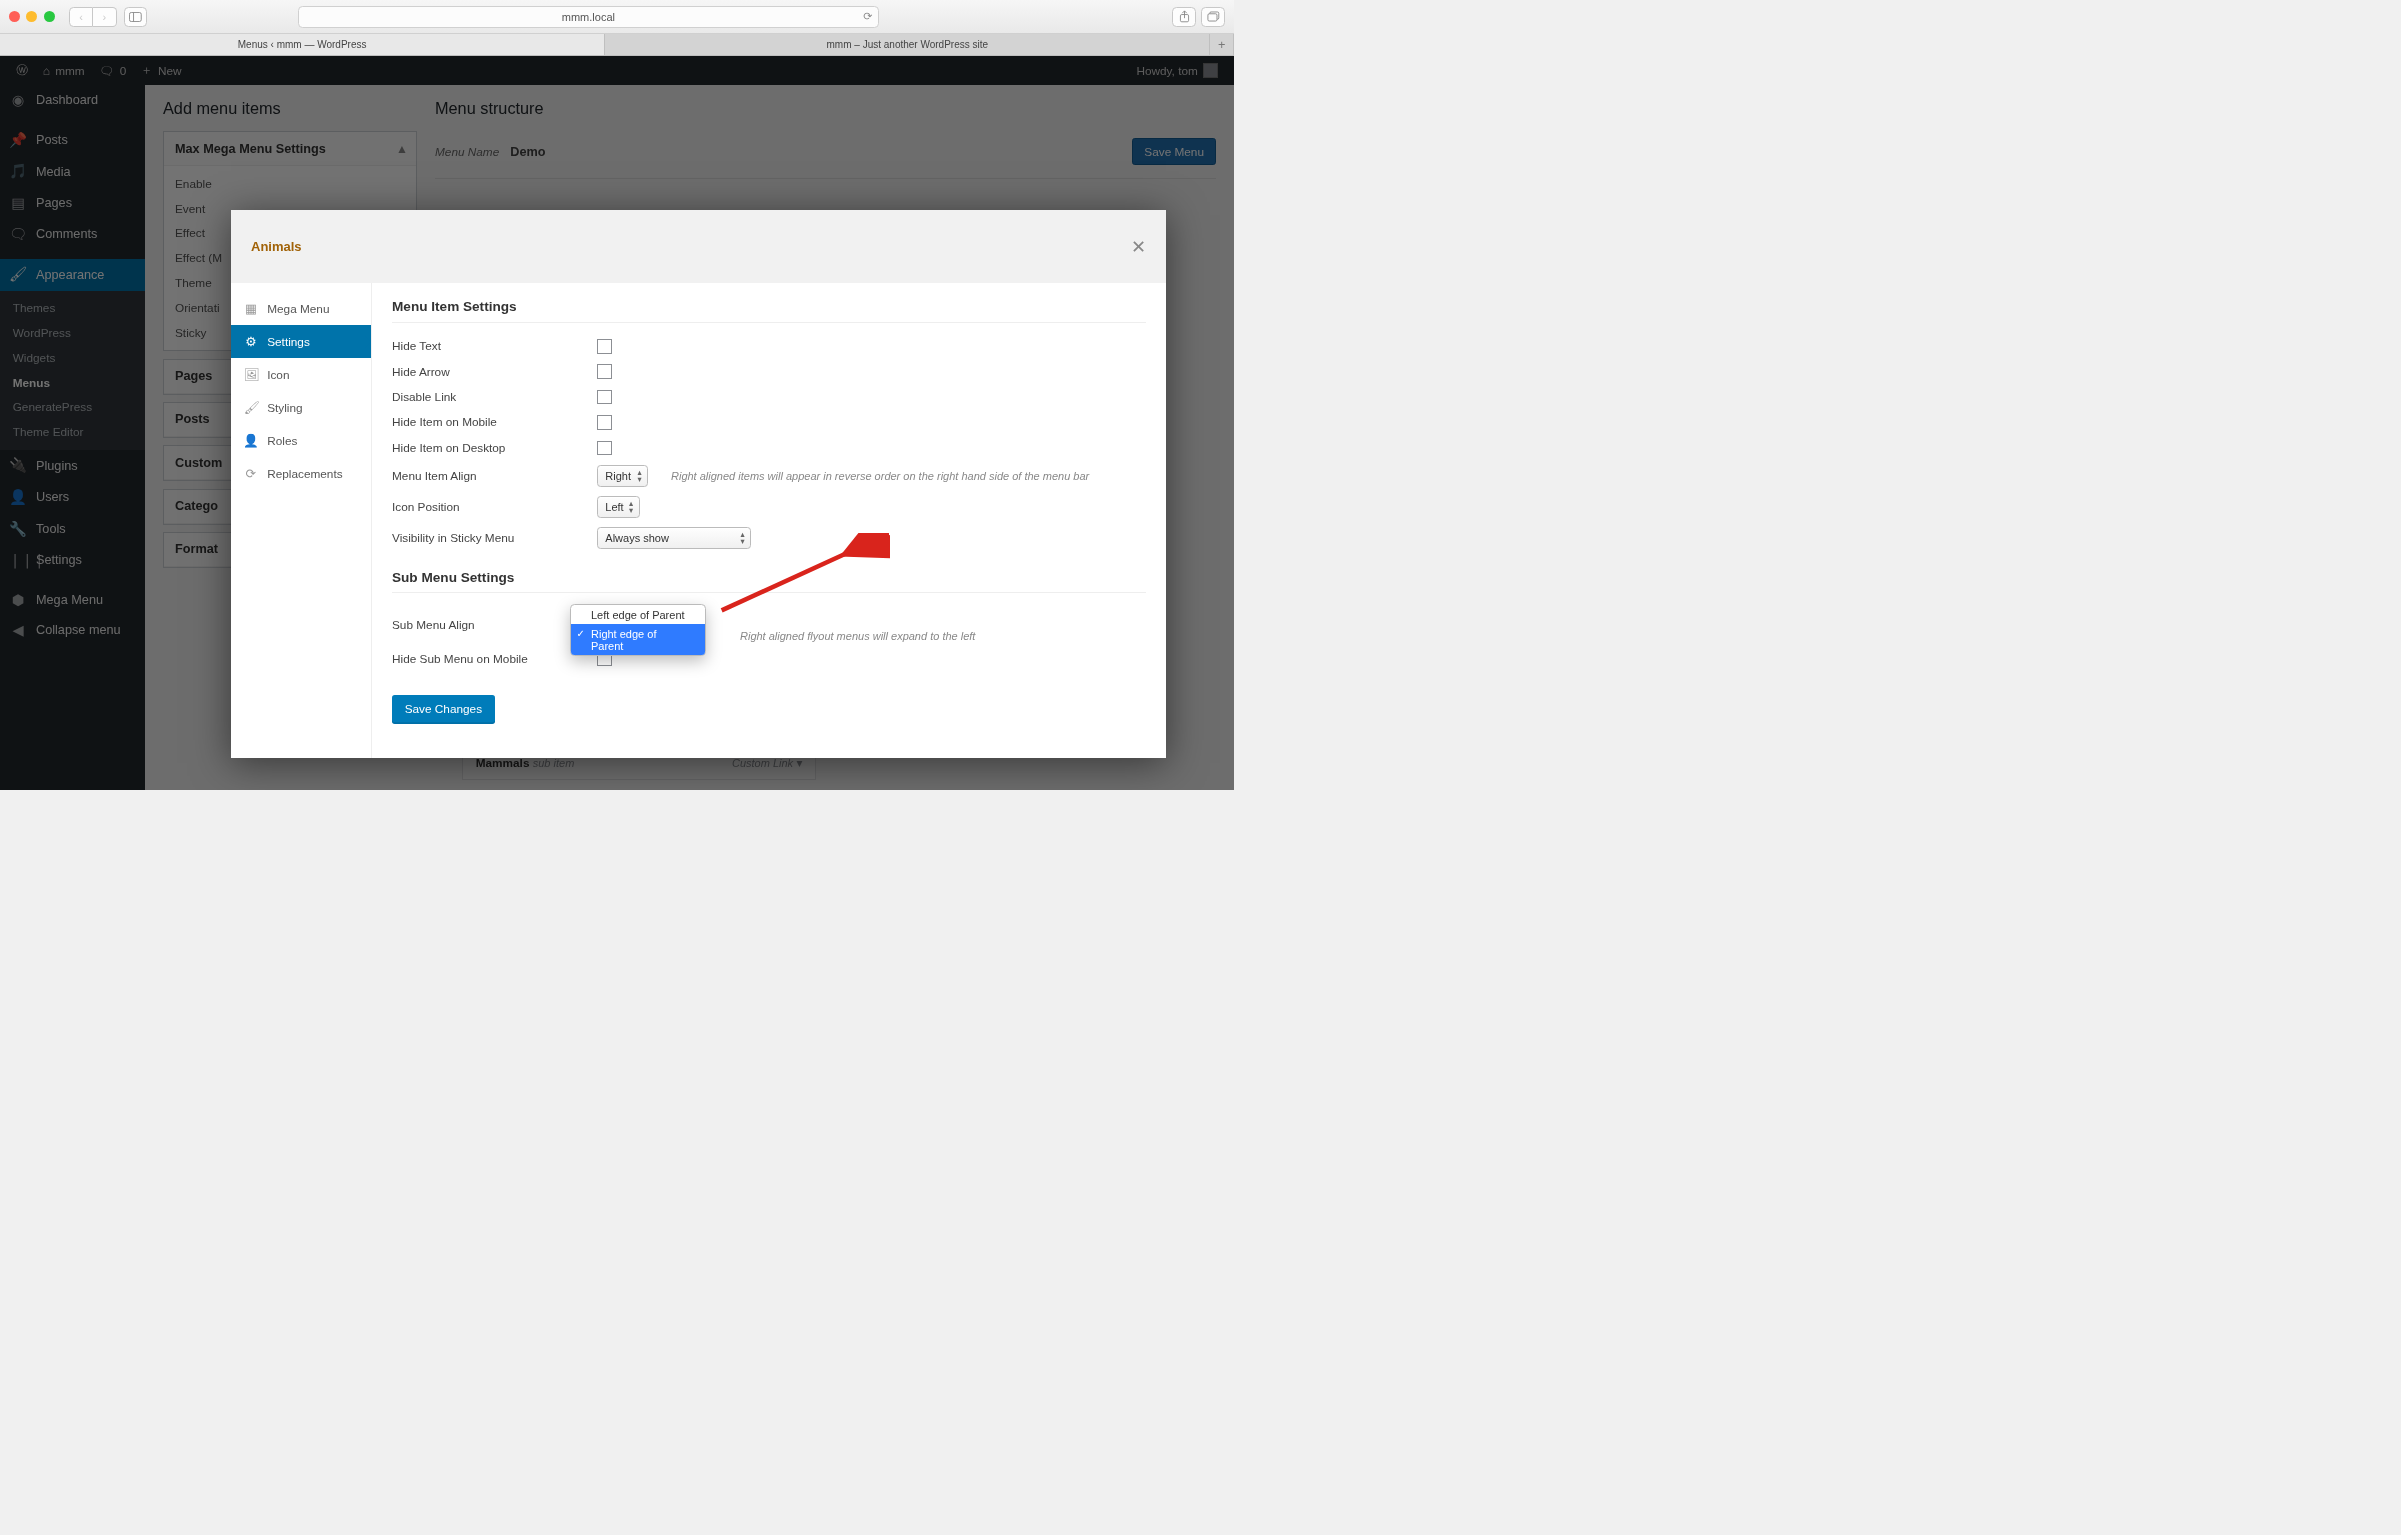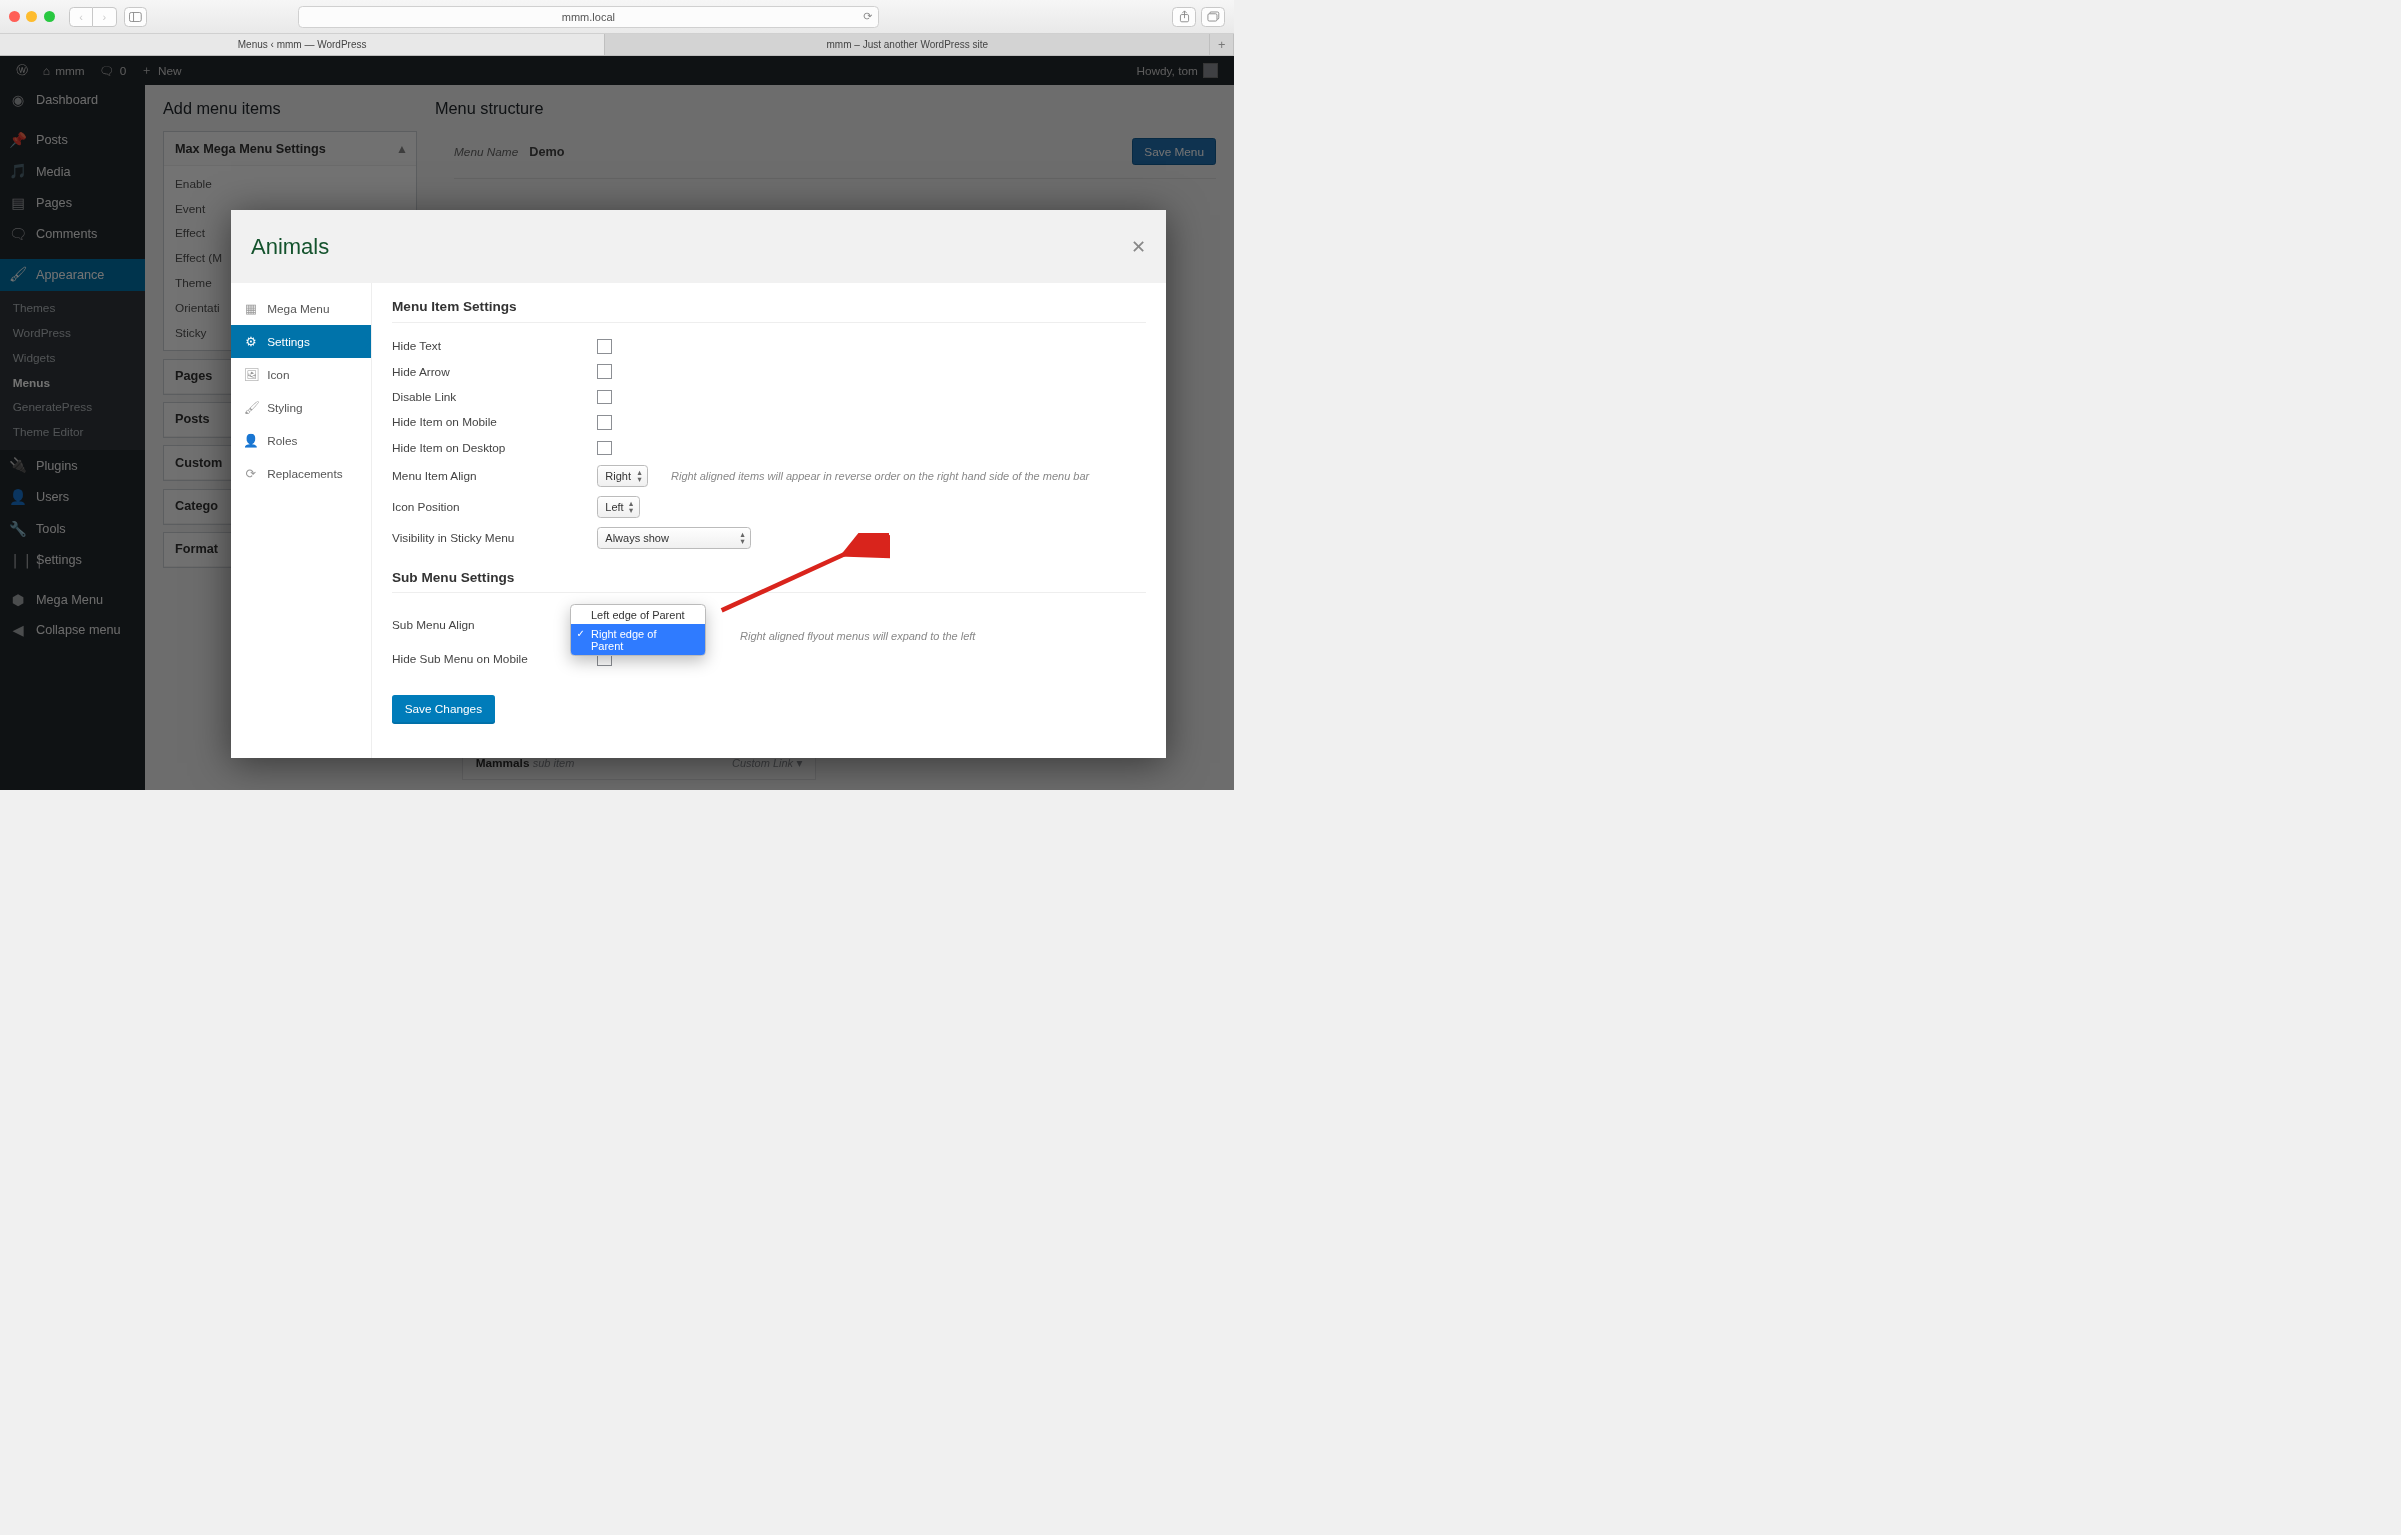--- a/index.html
+++ b/index.html
@@ -49,32 +49,32 @@
 .wp-content { position: absolute; left: 145px; right: 0; top: 29px; bottom: 0; background: #f1f1f1; padding: 9px 18px; z-index: 1; }
 .wp-content h2 { font-size: 16.3px; font-weight: 400; color: #23282d; }
 .cols { display: flex; gap: 18px; margin-top: 5.4px; }
 .col-left { width: 254px; }
 .col-right { flex: 1; }
 .panel { background: #fff; border: 0.9px solid #ccd0d4; margin-bottom: 7.3px; }
 .panel .ph { padding: 9px 11px; font-size: 12.7px; font-weight: 600; display: flex; justify-content: space-between; align-items: center; background: #fafafa; border-bottom: 0.9px solid #eee; }
 .panel .pb { padding: 5.4px 0; }
 .panel .row { padding: 5.4px 11px; font-size: 11.8px; color: #555; }
 .save-menu { float: right; background: #2271b1; color: #fff; border: 0.9px solid #135e96; border-radius: 2.7px; padding: 5.4px 11px; font-size: 11.8px; }
-.mn-row { display: flex; align-items: center; gap: 11px; padding: 7.3px 0 12.7px; border-bottom: 0.9px solid #ddd; margin-bottom: 18px; margin-left: 19px;}
+.mn-row { display: flex; align-items: center; gap: 11px; padding: 7.3px 0 12.7px; border-bottom: 0.9px solid #ddd; margin-bottom: 18px;}
 .mn-row .lbl { font-style: italic; color: #666; }
 .mn-row input { border: none; background: transparent; font-size: 12.7px; font-weight: 600; color: #444;}
 .menu-item-bar { background: #f6f7f7; border: 0.9px solid #dcdcde; padding: 9px 12.7px; margin-bottom: 7.3px; display:flex; align-items:center; justify-content: space-between; font-size: 11.8px; width: 381px;}
 .menu-item-bar.sub { margin-left: 27px; width: 354px;}
 .menu-item-bar .type { color: #8c8f94; font-style: italic; font-size: 11px;}
 .menu-item-bar .handle { color: #8c8f94;}
 
 
 .modal { position: absolute; left: 231px; top: 154px; width: 935px; height: 548px; background: #fff; z-index: 10; box-shadow: 0 4.5px 36px rgba(0,0,0,0.5); }
 .modal-header { height: 73px; background: #f1f1f1; display: flex; align-items: center; padding: 0 20px; justify-content: space-between;}
-.modal-header h1 { font-size: 22px; font-weight: 400; color: #14532d; }
+.modal-header h1 { font-size: 13px; font-weight: 700; color: #a16207; }
 .modal-close { font-size: 18px; color: #888; cursor: pointer; }
 .modal-body { display: flex; height: calc(100% - 73px); }
 .modal-nav { width: 141px; border-right: 0.9px solid #eee; padding-top: 9px; }
 .modal-nav .ni { display: flex; align-items: center; gap: 9px; padding: 9px 12.7px; font-size: 11.8px; color: #555; }
 .modal-nav .ni .nic { width: 14.5px; color: #999; font-size: 12.7px; text-align: center;}
 .modal-nav .ni.active { background: #0073aa; color: #fff; position: relative;}
 .modal-nav .ni.active .nic { color: #fff; }
 .modal-nav .ni.active::after { content:""; position:absolute; right:-6.4px; top:50%; transform:translateY(-50%); border:6.4px solid transparent; border-left-color:#0073aa;}
 .modal-content { flex: 1; padding: 16.3px 20px; overflow: visible; position: relative;}
 .section-title { font-size: 13.6px; font-weight: 600; color: #333; padding-bottom: 7.3px; border-bottom: 0.9px solid #eee; margin-bottom: 11px;}

